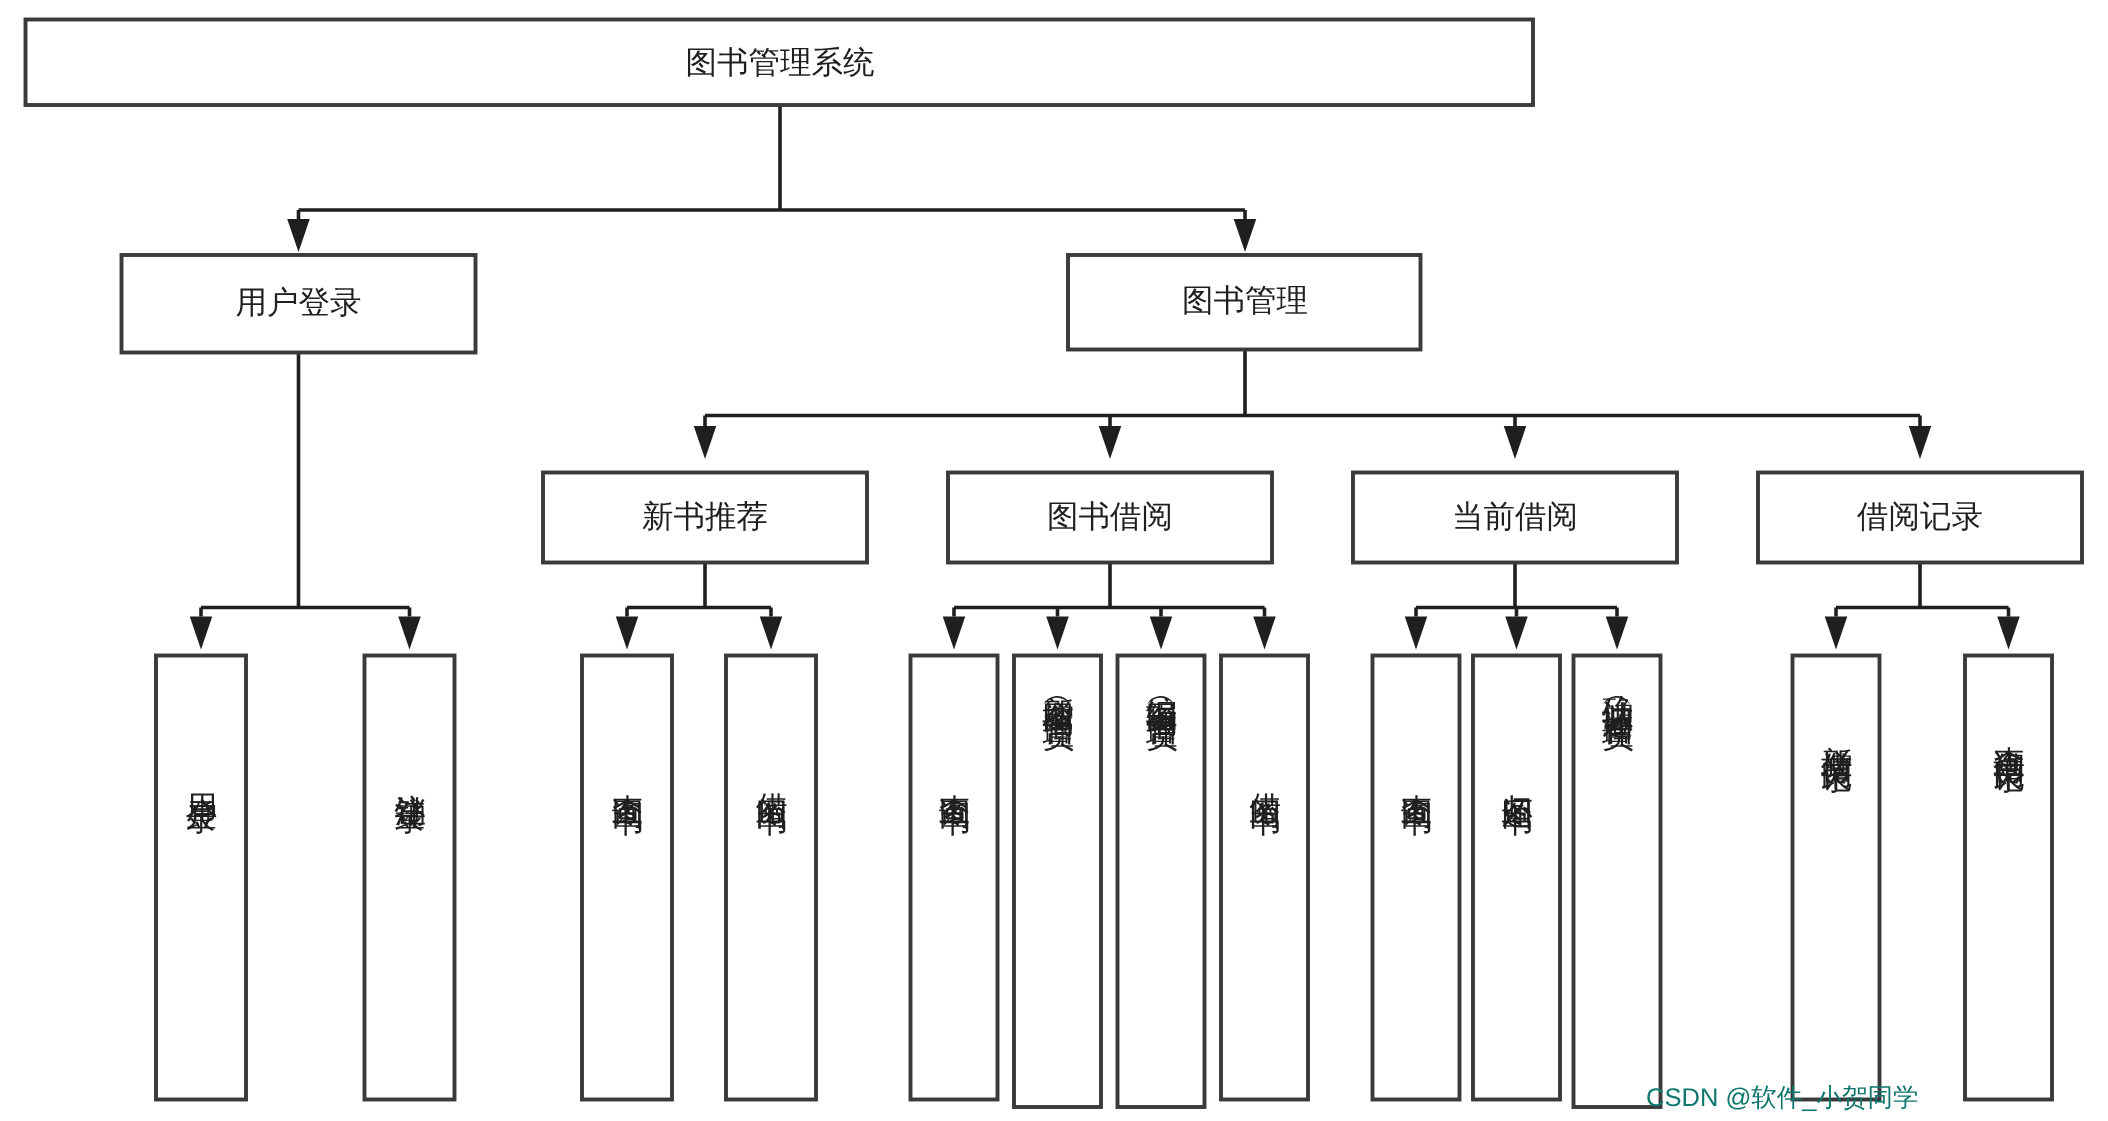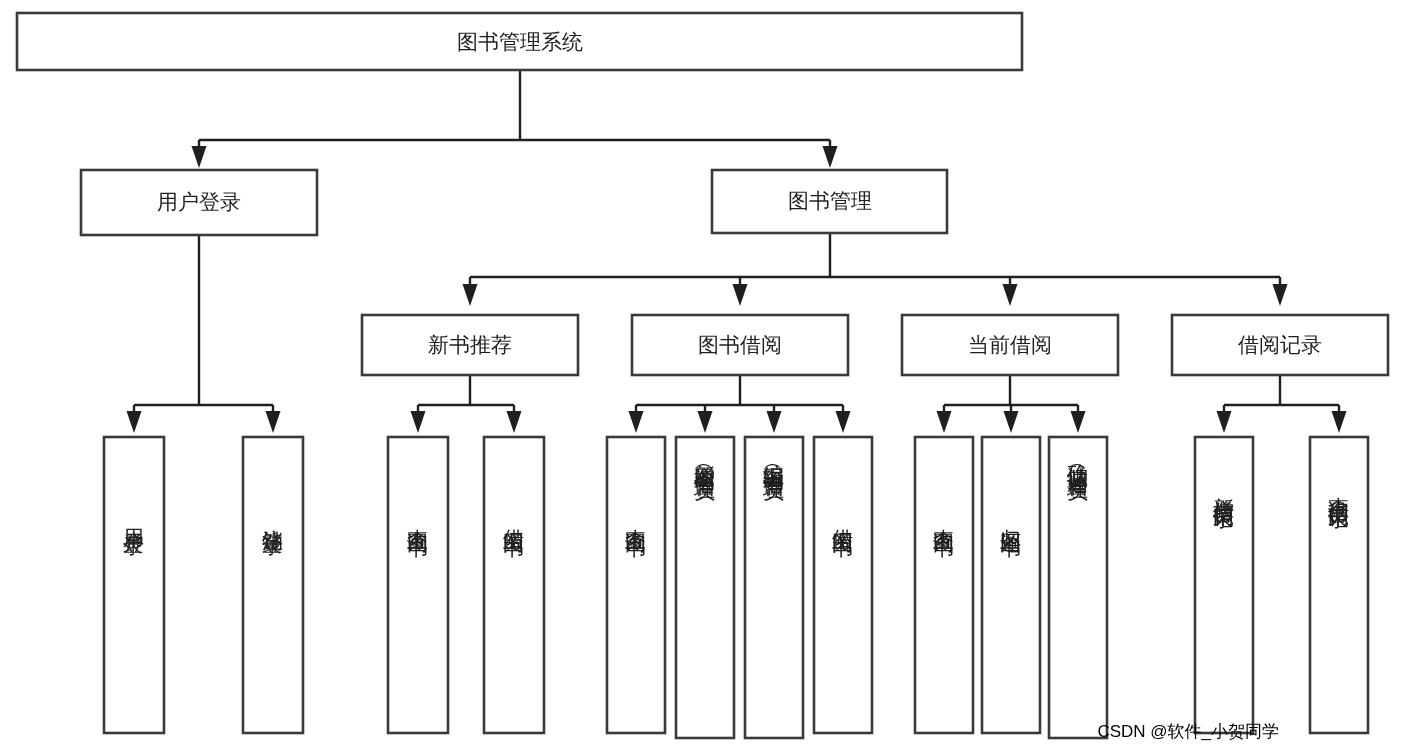--- a/index.html
+++ b/index.html
@@ -54,21 +54,21 @@
   .arrow-head {
     fill: #1f1f1f;
     stroke: none;
   }
   .watermark {
     position: absolute;
     right: 8px;
     bottom: 4px;
     font-family: "Liberation Sans", "DejaVu Sans", sans-serif;
     font-size: 17px;
-    color: #000000;
+    color: #0f766e;
     white-space: nowrap;
     pointer-events: none;
   }
 </style>
 </head>
 <body>
 
 <div id="diagram-root">
 
   <svg id="flow" viewBox="0 0 1405 747" xmlns="http://www.w3.org/2000/svg">

